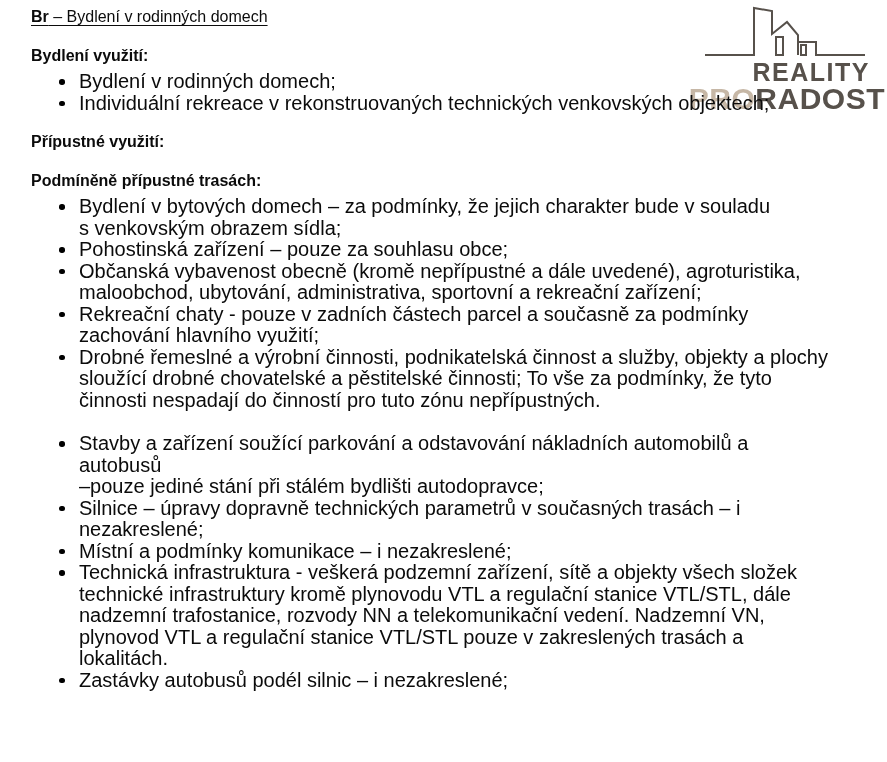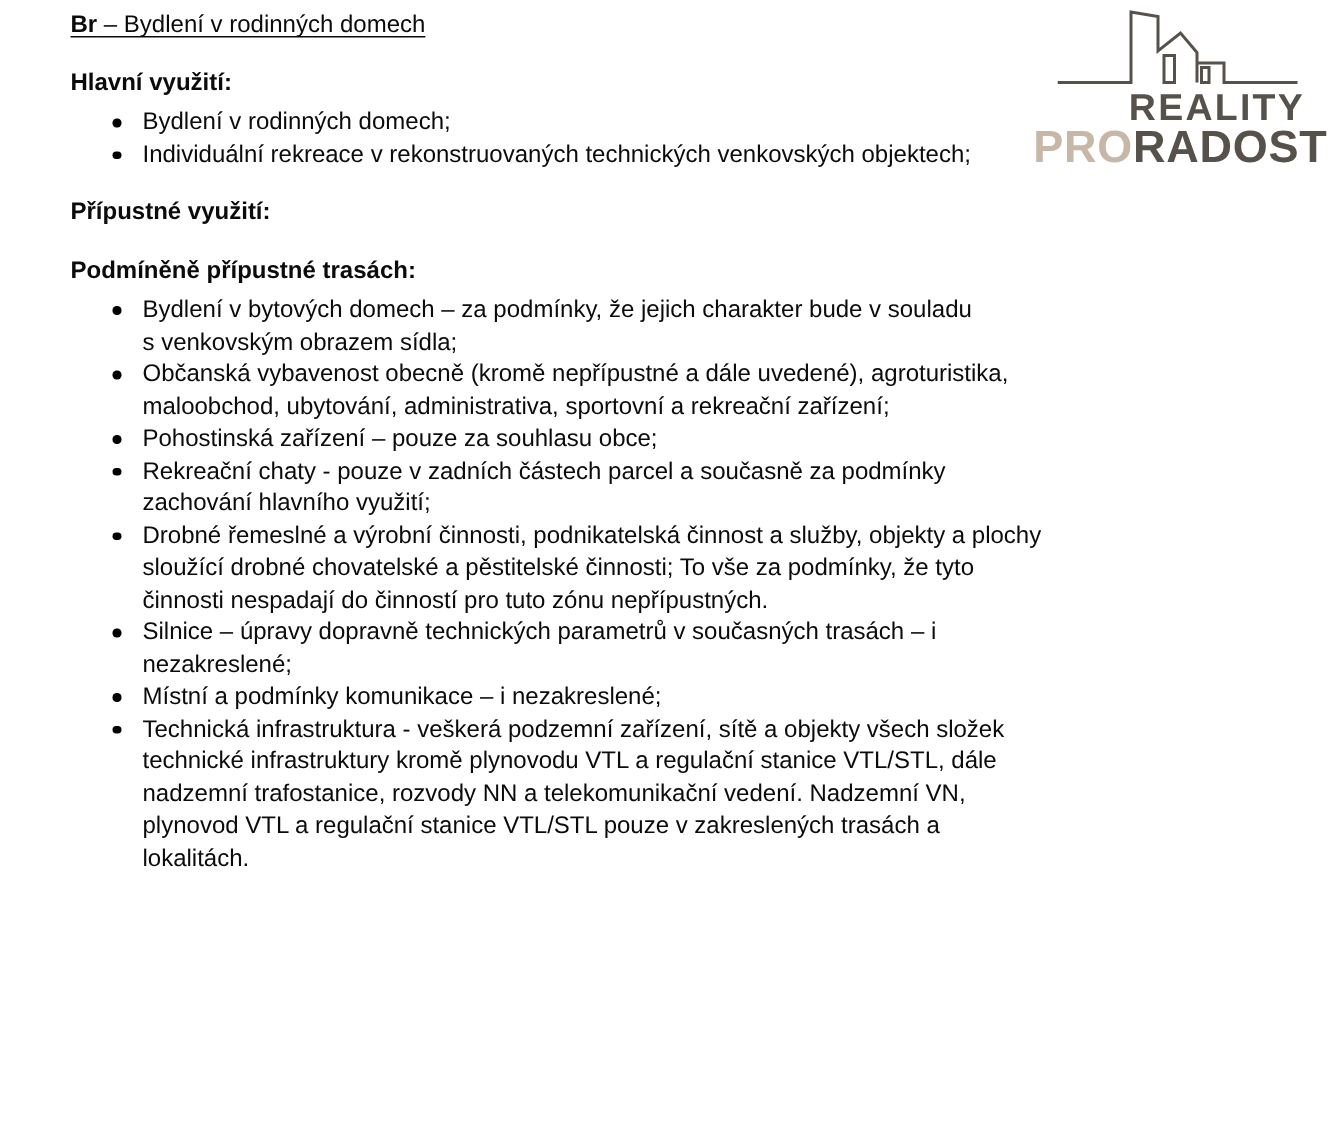--- a/index.html
+++ b/index.html
@@ -10,21 +10,21 @@
     width: 887px;
     height: 762px;
     background: #ffffff;
     font-family: "Liberation Sans", sans-serif;
     color: #0b0b0b;
     position: relative;
     overflow: hidden;
   }
   .content {
     position: absolute;
-    left: 47px;
+    left: 31px;
     top: 6px;
     width: 800px;
     z-index: 2;
   }
   .doc-title {
     font-size: 16px;
     line-height: 21.5px;
     text-decoration: underline;
     text-underline-offset: 3px;
   }
@@ -38,21 +38,21 @@
     margin-top: 17px;
     margin-bottom: 5px;
   }
   ul.bullets {
     list-style: none;
     margin: 0;
     padding: 0 0 0 48px;
   }
   ul.bullets li {
     position: relative;
-    font-size: 16px;
+    font-size: 20px;
     line-height: 21.5px;
     white-space: pre-line;
   }
   ul.bullets li::before {
     content: "";
     position: absolute;
     left: -20px;
     top: 8px;
     width: 5.5px;
     height: 5.5px;
@@ -103,41 +103,44 @@
     <rect x="71" y="37" width="7" height="18" fill="none" stroke="currentColor" stroke-width="2"></rect>
     <rect x="96" y="45" width="5" height="10" fill="none" stroke="currentColor" stroke-width="2"></rect>
   </svg>
   <div class="logo-word1">REALITY</div>
   <div class="logo-word2"><span class="logo-accent" style="color: rgb(198, 183, 166);">PRO</span><span>RADOST</span></div>
 </div>
 
 <div class="content">
   <div class="doc-title"><span class="code">Br</span><span> – Bydlení v rodinných domech</span></div>
   <div id="sections">
-      <div class="heading">Hlavní využití:</div>
+      <div class="heading">Bydlení využití:</div>
       <ul class="bullets">
         <li>Bydlení v rodinných domech;</li>
         <li>Individuální rekreace v rekonstruovaných technických venkovských objektech;</li>
       </ul>
       <div class="heading">Přípustné využití:</div>
       <div class="heading">Podmíněně přípustné trasách:</div>
       <ul class="bullets">
         <li>Bydlení v bytových domech – za podmínky, že jejich charakter bude v souladu
 s venkovským obrazem sídla;</li>
+        <li>Pohostinská zařízení – pouze za souhlasu obce;</li>
         <li>Občanská vybavenost obecně (kromě nepřípustné a dále uvedené), agroturistika,
 maloobchod, ubytování, administrativa, sportovní a rekreační zařízení;</li>
-        <li>Pohostinská zařízení – pouze za souhlasu obce;</li>
         <li>Rekreační chaty - pouze v zadních částech parcel a současně za podmínky
 zachování hlavního využití;</li>
         <li>Drobné řemeslné a výrobní činnosti, podnikatelská činnost a služby, objekty a plochy
 sloužící drobné chovatelské a pěstitelské činnosti; To vše za podmínky, že tyto
 činnosti nespadají do činností pro tuto zónu nepřípustných.</li>
+        <li class="gap-before">Stavby a zařízení soužící parkování a odstavování nákladních automobilů a autobusů
+–pouze jediné stání při stálém bydlišti autodopravce;</li>
         <li>Silnice – úpravy dopravně technických parametrů v současných trasách – i
 nezakreslené;</li>
         <li>Místní a podmínky komunikace – i nezakreslené;</li>
         <li>Technická infrastruktura  - veškerá podzemní zařízení, sítě a objekty všech složek
 technické infrastruktury kromě plynovodu VTL a regulační stanice VTL/STL, dále
 nadzemní trafostanice, rozvody NN a telekomunikační vedení. Nadzemní VN,
 plynovod VTL a regulační stanice VTL/STL  pouze v zakreslených trasách a
 lokalitách.</li>
+        <li>Zastávky autobusů podél silnic – i nezakreslené;</li>
       </ul>
     </div>
 </div>
 
 </body></html>

